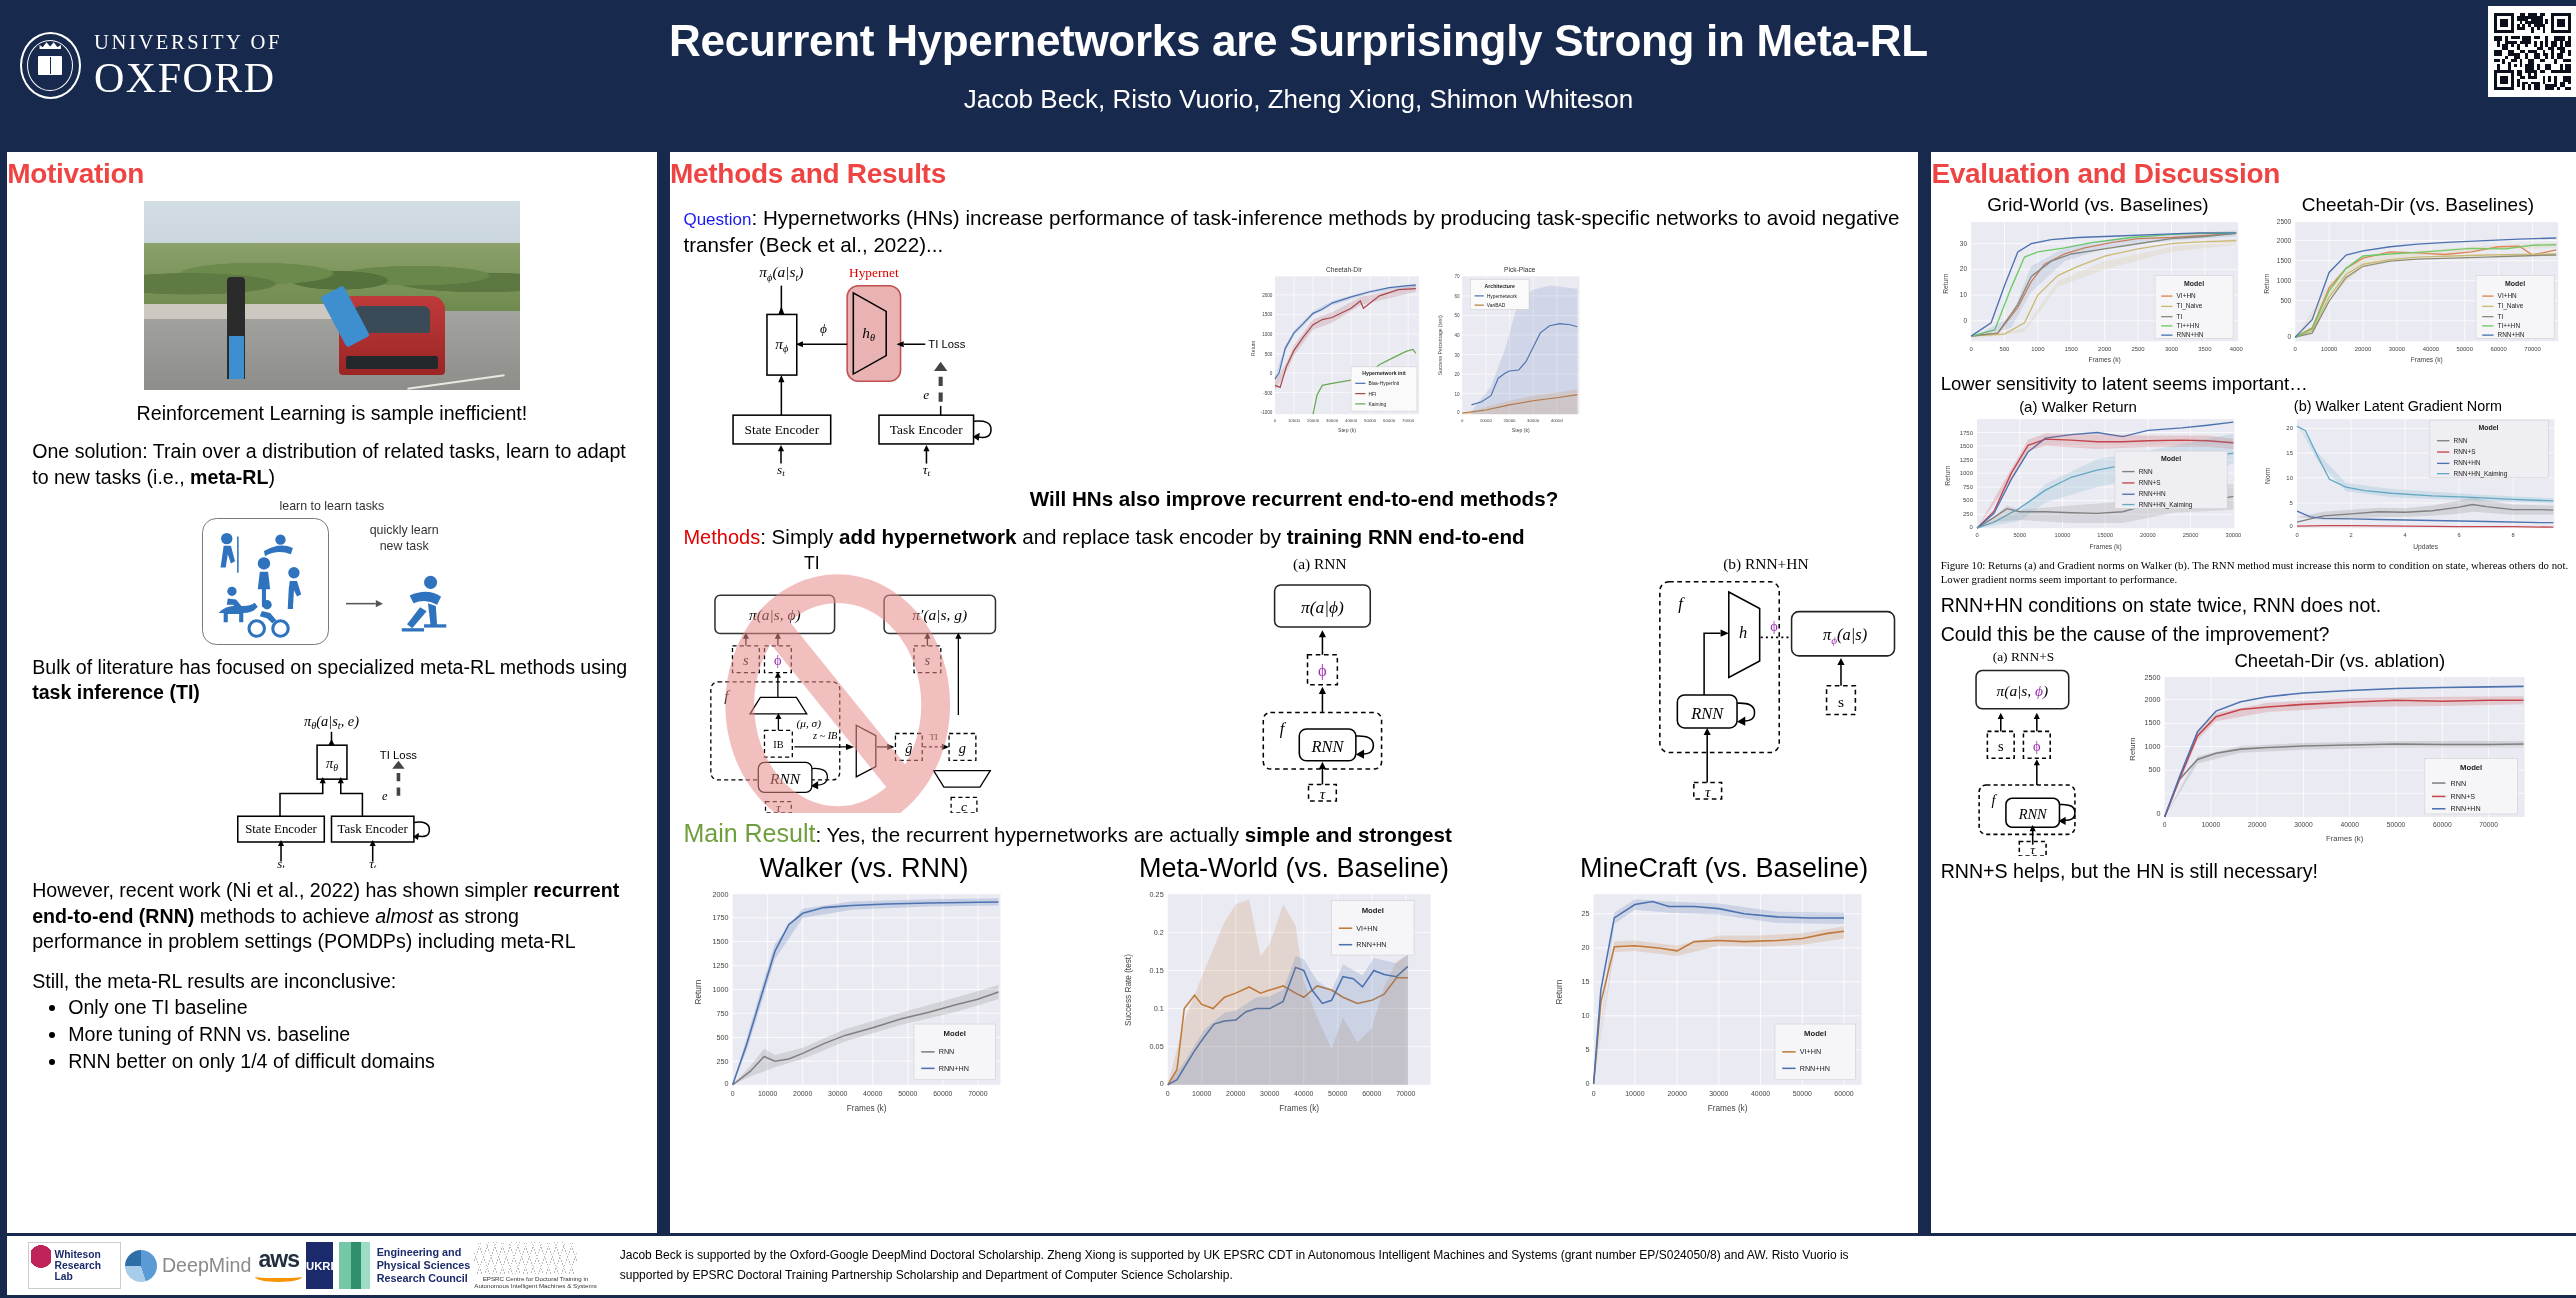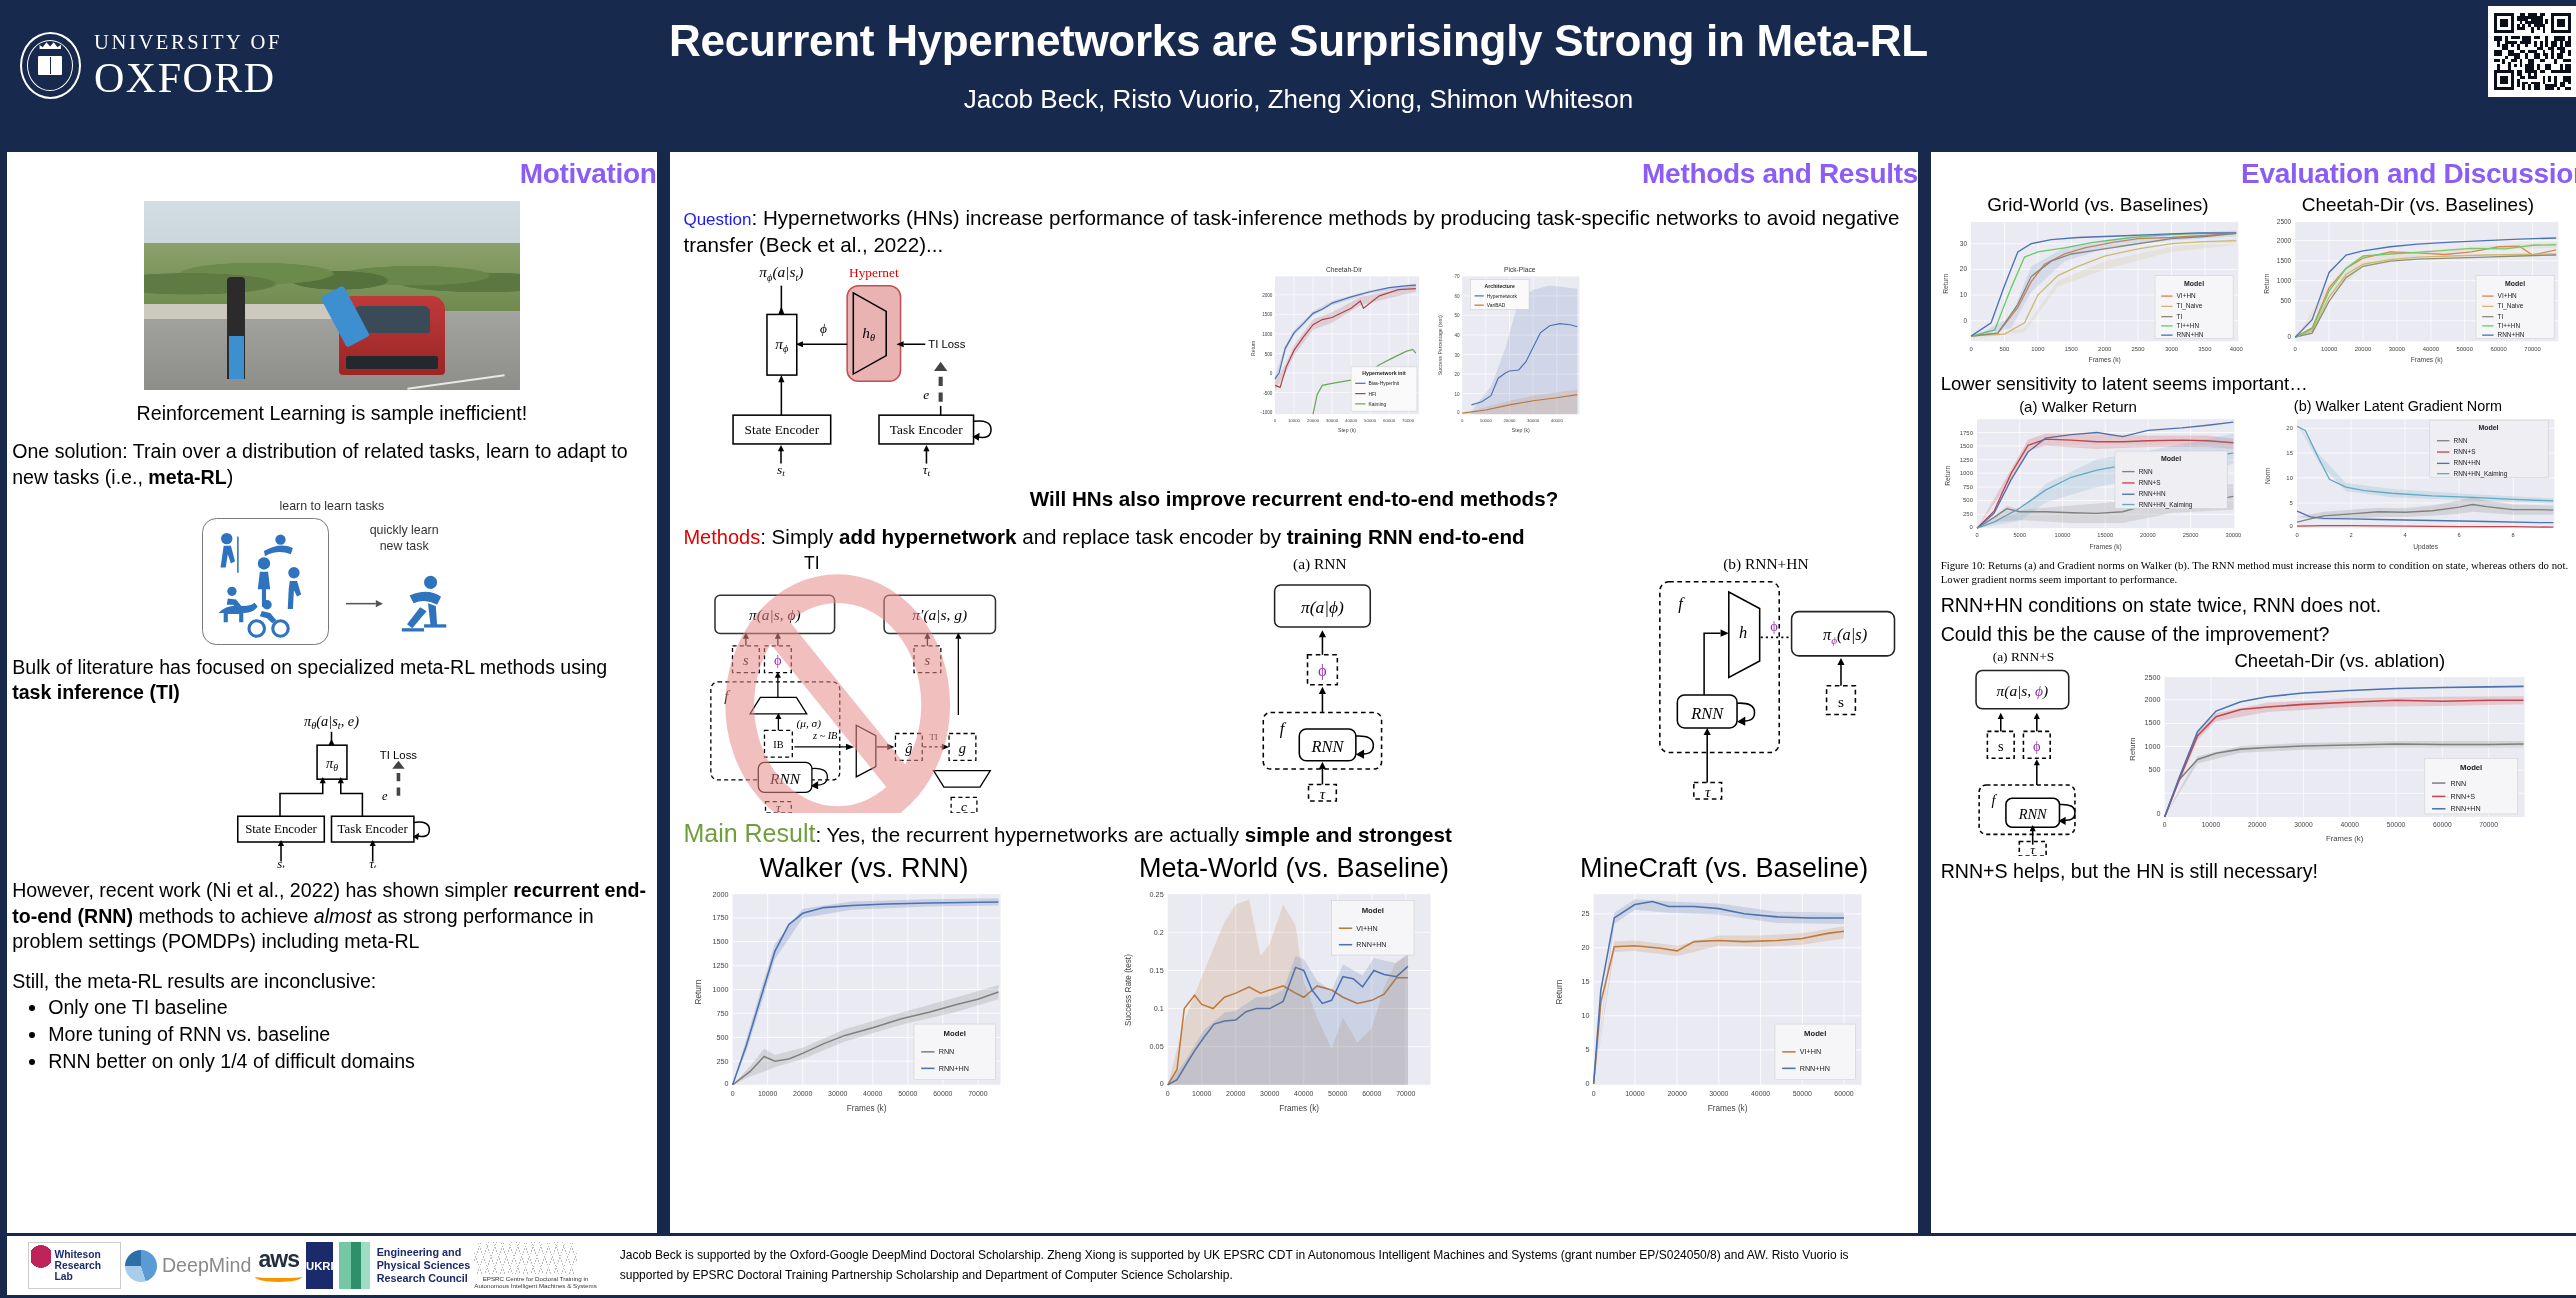--- a/index.html
+++ b/index.html
@@ -51,26 +51,26 @@
   .qr svg { display: block; }
 
   
   .cols { position: absolute; left: 0; top: 152px; width: 2597px; height: 1081px; display: flex; gap: 13.4px; padding: 0 7.2px; }
   .panel { background: #ffffff; position: relative; overflow: hidden; }
   .panel.left { width: 650px; }
   .panel.mid { width: 1249px; }
   .panel.right { width: 659px; }
 
   .panel-title {
-    text-align: right; font-size: 28px; font-weight: bold; color: #8b5cf6;
+    text-align: left; font-size: 28px; font-weight: bold; color: #ef4444;
     padding-top: 6.2px; letter-spacing: -0.3px;
   }
 
   
-  .lc { padding: 0 5px; }
+  .lc { padding: 0 25px; }
   .rl-photo {
     margin: 11.3px auto 0; width: 376px; height: 189px; border-radius: 1px;
     position: relative; overflow: hidden;
     background: linear-gradient(#cfd9df 0%, #c3cfd6 38%, #b9b9b6 40%, #a9a9a6 100%);
   }
   .rl-photo .sky { position:absolute; left:0; top:0; width:100%; height:34%; background: linear-gradient(#d2dde4,#c6d3d8); }
   .rl-photo .trees { position:absolute; left:0; top:22%; width:100%; height:36%;
     background: radial-gradient(ellipse at 12% 60%, #5f7a43 0 18%, transparent 19%),
                 radial-gradient(ellipse at 30% 45%, #6d8a4d 0 20%, transparent 21%),
                 radial-gradient(ellipse at 52% 55%, #55723c 0 17%, transparent 18%),

